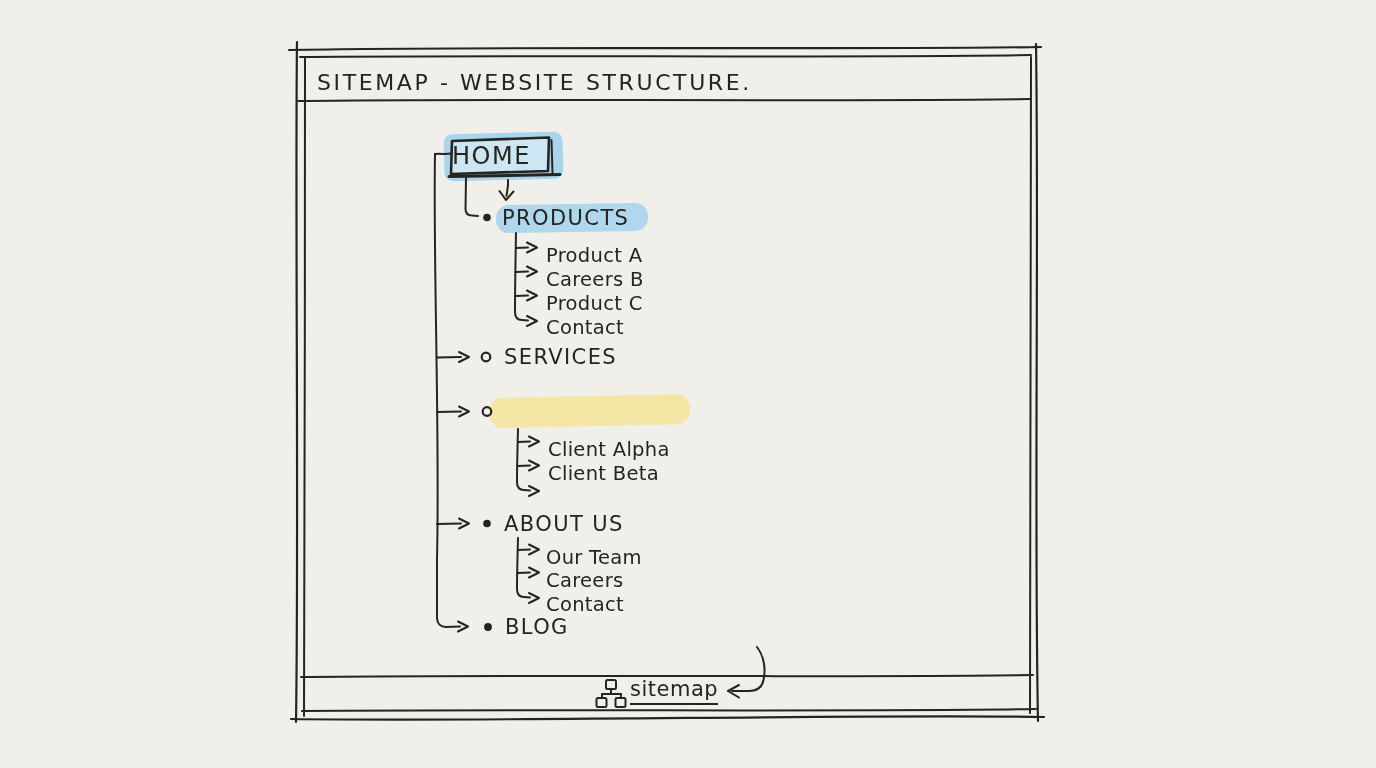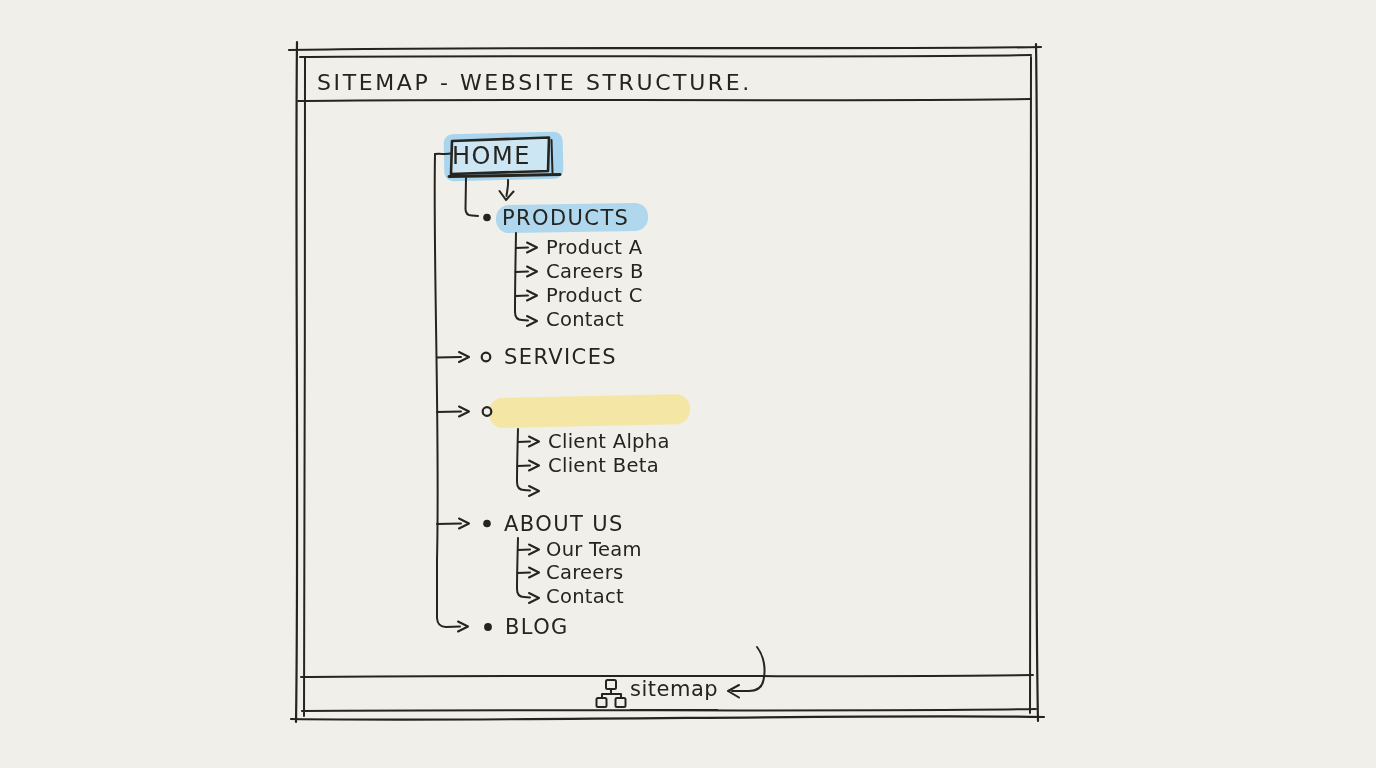--- a/index.html
+++ b/index.html
@@ -25,23 +25,23 @@
   .glow{fill:var(--blue-highlight);stroke:none;}
   .homefill{fill:var(--home-fill);}
   .hl-blue{fill:var(--blue-highlight);stroke:none;opacity:.92;}
   .hl-yellow{fill:var(--yellow-highlight);stroke:none;opacity:.95;}
   .iconink{stroke:var(--ink);fill:none;stroke-width:2;stroke-linecap:round;stroke-linejoin:round;}
   .txt{position:absolute;white-space:nowrap;color:var(--ink);}
   .title{left:317px;top:70px;font-size:22px;letter-spacing:2.6px;}
   .home-label{left:452px;top:139px;width:96px;height:34px;line-height:34px;
     text-align:left;font-size:24px;letter-spacing:1.5px;}
   .main-label{font-size:21px;letter-spacing:1.4px;line-height:26px;}
-  .child-label{font-size:19.5px;letter-spacing:.3px;line-height:24px;}
+  .child-label{font-size:19.5px;letter-spacing:.3px;line-height:24px;margin-top:8px;}
   .footer-link{left:630px;top:677px;font-size:21px;letter-spacing:.5px;
-    border-bottom:2.4px solid var(--ink);padding-bottom:8px;cursor:pointer;}
+    border-bottom:2.4px solid var(--ink);padding-bottom:2px;cursor:pointer;}
 </style>
 </head>
 <body>
 
 <div class="stage">
 
   <svg class="art" width="1376" height="768" viewBox="0 0 1376 768" aria-hidden="true">
 
     <g>
       <rect class="glow" x="444" y="133" width="119" height="47" rx="9" transform="rotate(-1.4 503 156)"></rect>

